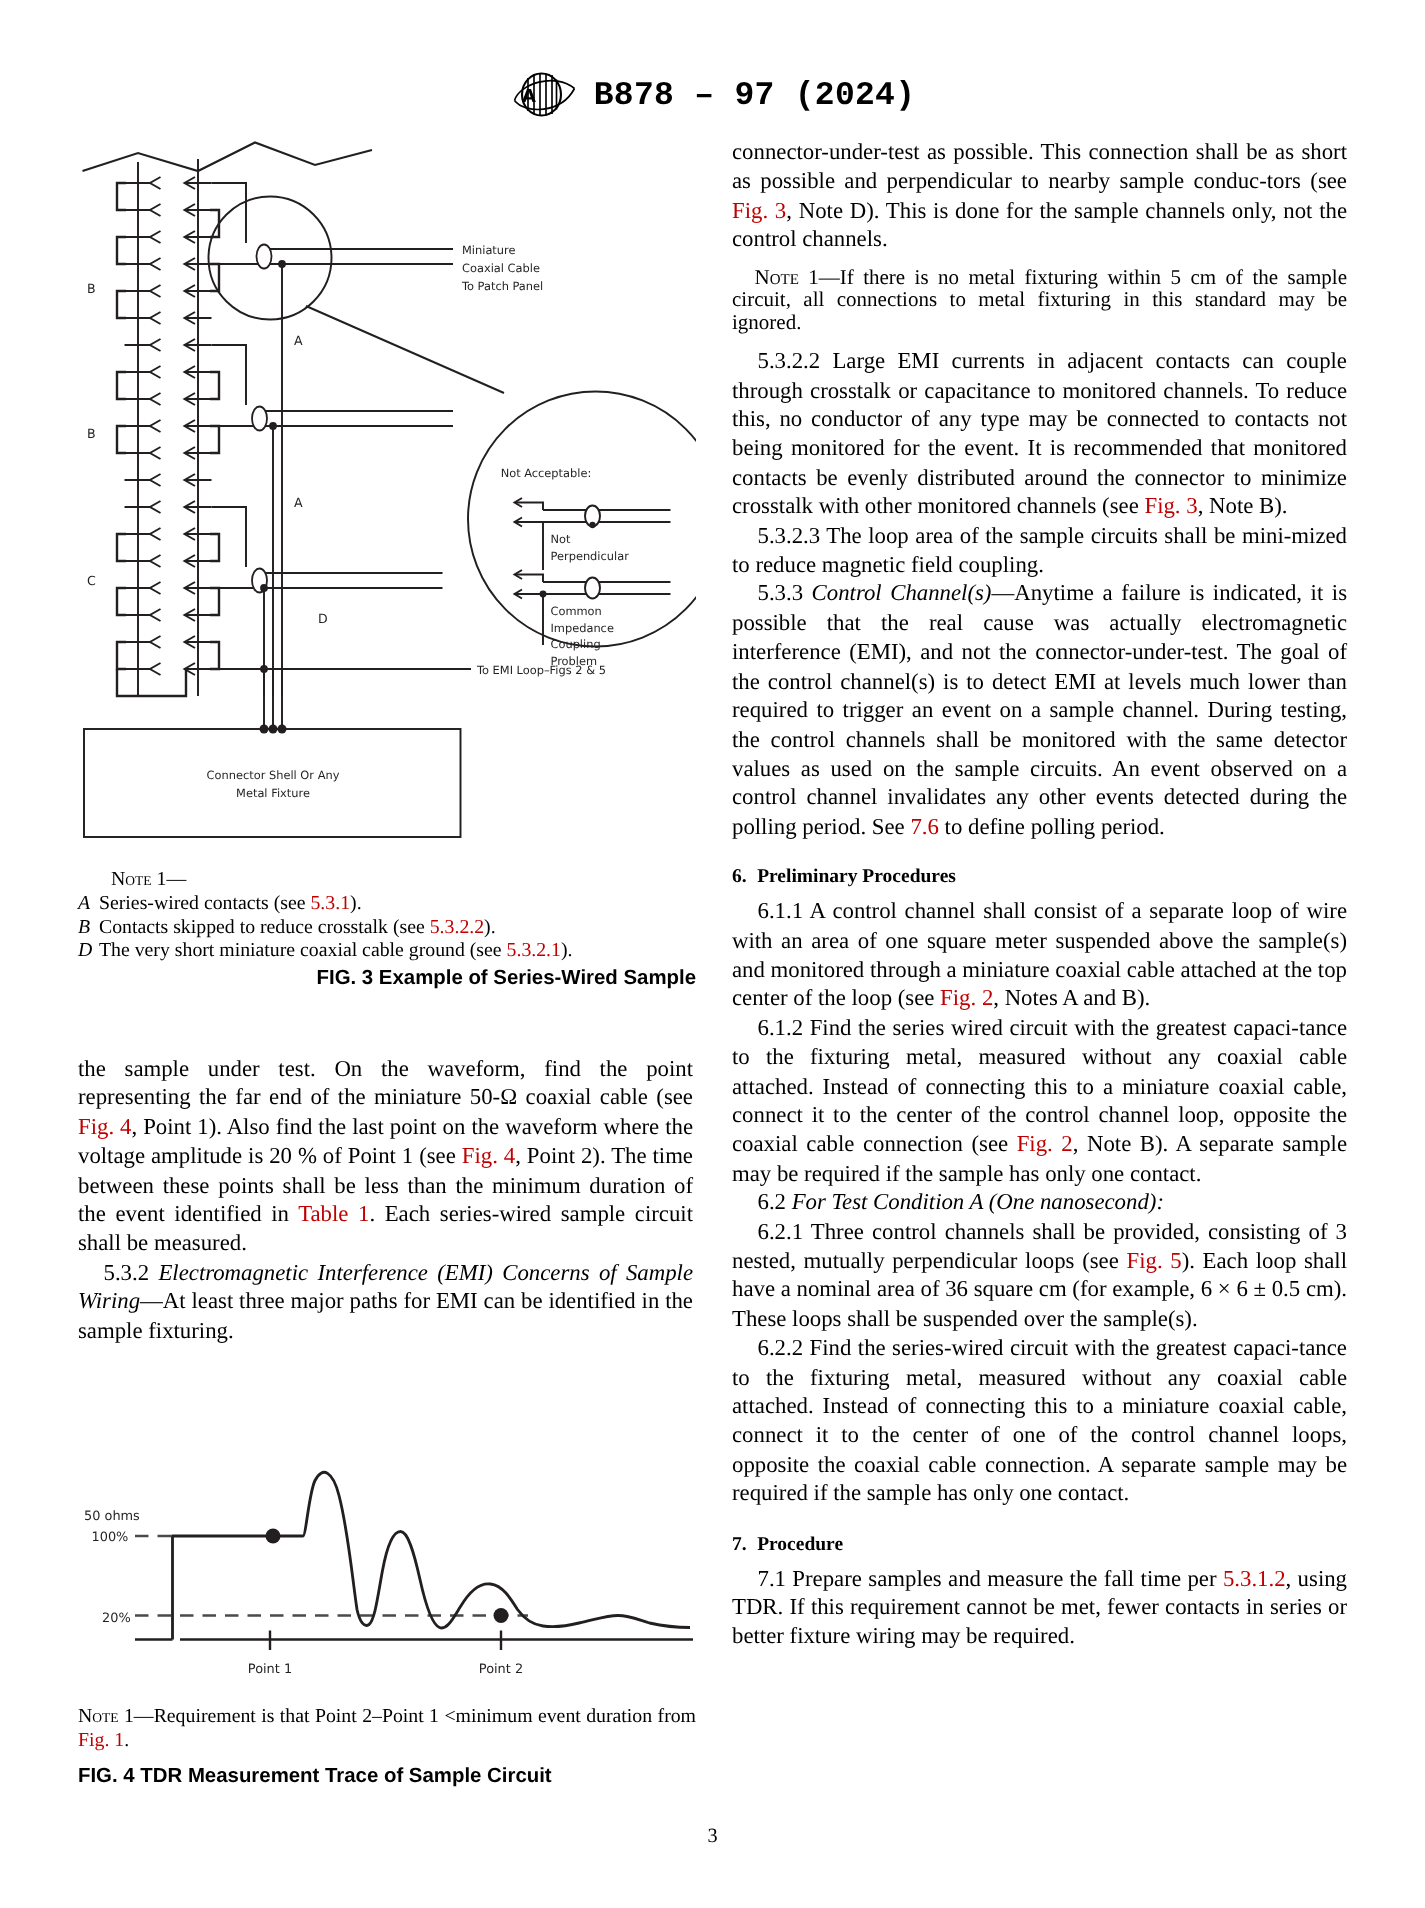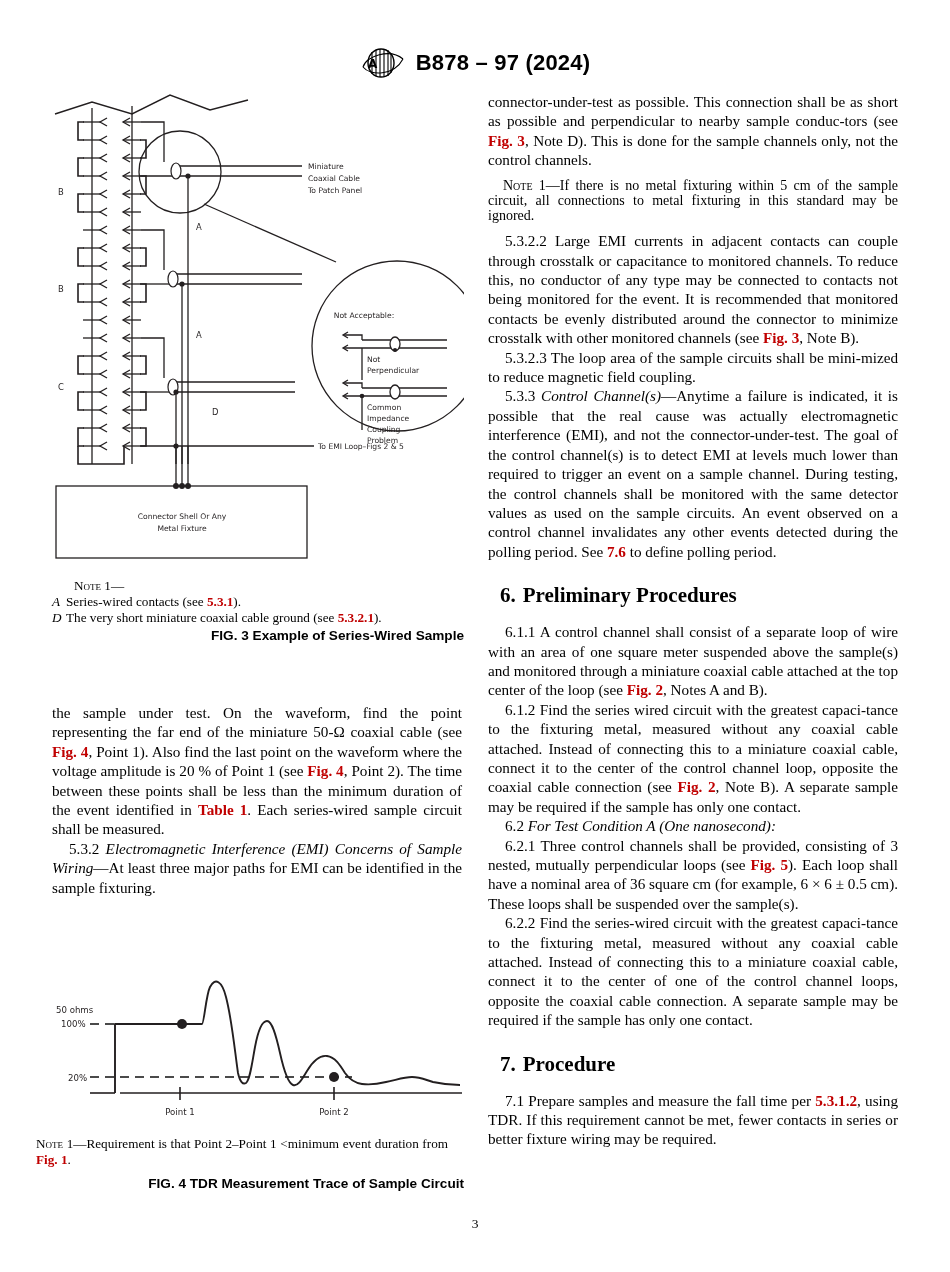--- a/index.html
+++ b/index.html
@@ -34,21 +34,21 @@
     display: inline-flex;
     align-items: center;
     gap: 10px;
   }
   .astm-logo {
     width: 46px;
     height: 34px;
     display: block;
   }
   .doc-designation {
-    font-family: Liberation Sans, sans-serif;
+    font-family: Liberation Mono, monospace;
     font-weight: bold;
     font-size: 22px;
     letter-spacing: 0.2px;
     white-space: nowrap;
   }
   .col-right {
     position: absolute;
     left: 488px;
     top: 92px;
     width: 410px;
@@ -67,30 +67,30 @@
     margin: 0;
     font-size: 14px;
     line-height: 15.2px;
     text-align: justify;
   }
   p.note.indent { text-indent: 15px; }
   .spacer-sm { height: 8px; }
   .spacer-xs { height: 5px; }
   .spacer-md { height: 13px; }
 
-  .ref { color: #c00000; font-weight: bold; }
+  .ref { color: #c00000; }
   .ital { font-style: italic; }
   .smallcaps {
     font-variant: small-caps;
   }
   h3.section {
-    margin: 12px;
+    margin: 0;
     font-family: "Liberation Serif", serif;
     font-weight: bold;
-    font-size: 21px;
+    font-size: 13px;
     line-height: 19px;
   }
   h3.section .num { margin-right: 7px; }
 
   
   .fig3-wrap {
     position: absolute;
     left: 52px;
     top: 92px;
     width: 412px;
@@ -129,34 +129,34 @@
   .fig4-wrap {
     position: absolute;
     left: 52px;
     top: 975px;
     width: 412px;
     height: 150px;
   }
   .fig4-wrap svg { display: block; }
   .fig4-notes {
     position: absolute;
-    left: 36px;
+    left: 52px;
     top: 1136px;
     width: 412px;
     font-size: 13.2px;
     line-height: 15.8px;
     text-align: justify;
   }
   .fig4-notes .first { text-indent: 15px; }
   .fig4-caption {
     position: absolute;
     left: 52px;
     top: 1176px;
     width: 412px;
-    text-align: right;
+    text-align: left;
     font-family: "Liberation Sans", sans-serif;
     font-weight: bold;
     font-size: 13.6px;
   }
 
   
   .left-text-lower {
     position: absolute;
     left: 52px;
     top: 703px;
@@ -437,20 +437,23 @@
       <text class="svg-text" x="130" y="439" text-anchor="middle">Metal Fixture</text>
     </svg>
   </div>
 
   <div class="fig-notes">
     <div class="note-head"><span class="smallcaps">Note</span> 1—</div>
     <div class="note-line">
       <span class="note-letter">A</span><span>Series-wired contacts (see <span class="ref">5.3.1</span>).</span>
     </div>
     <div class="note-line">
+      <span class="note-letter">B</span><span>Contacts skipped to reduce crosstalk (see <span class="ref">5.3.2.2</span>).</span>
+    </div>
+    <div class="note-line">
       <span class="note-letter">D</span><span>The very short miniature coaxial cable ground (see <span class="ref">5.3.2.1</span>).</span>
     </div>
     <div class="fig-caption">FIG. 3 Example of Series-Wired Sample</div>
   </div>
 
   <div class="left-text-lower">
     <p class="body">the sample under test. On the waveform, find the point representing the far end of the miniature 50-Ω coaxial cable (see <span class="ref">Fig. 4</span>, Point 1). Also find the last point on the waveform where the voltage amplitude is 20 % of Point 1 (see <span class="ref">Fig. 4</span>, Point 2). The time between these points shall be less than the minimum duration of the event identified in <span class="ref">Table 1</span>. Each series-wired sample circuit shall be measured.</p>
     <p class="body indent">5.3.2 <span class="ital">Electromagnetic Interference (EMI) Concerns of Sample Wiring</span>—At least three major paths for EMI can be identified in the sample fixturing.</p>
   </div>
 

